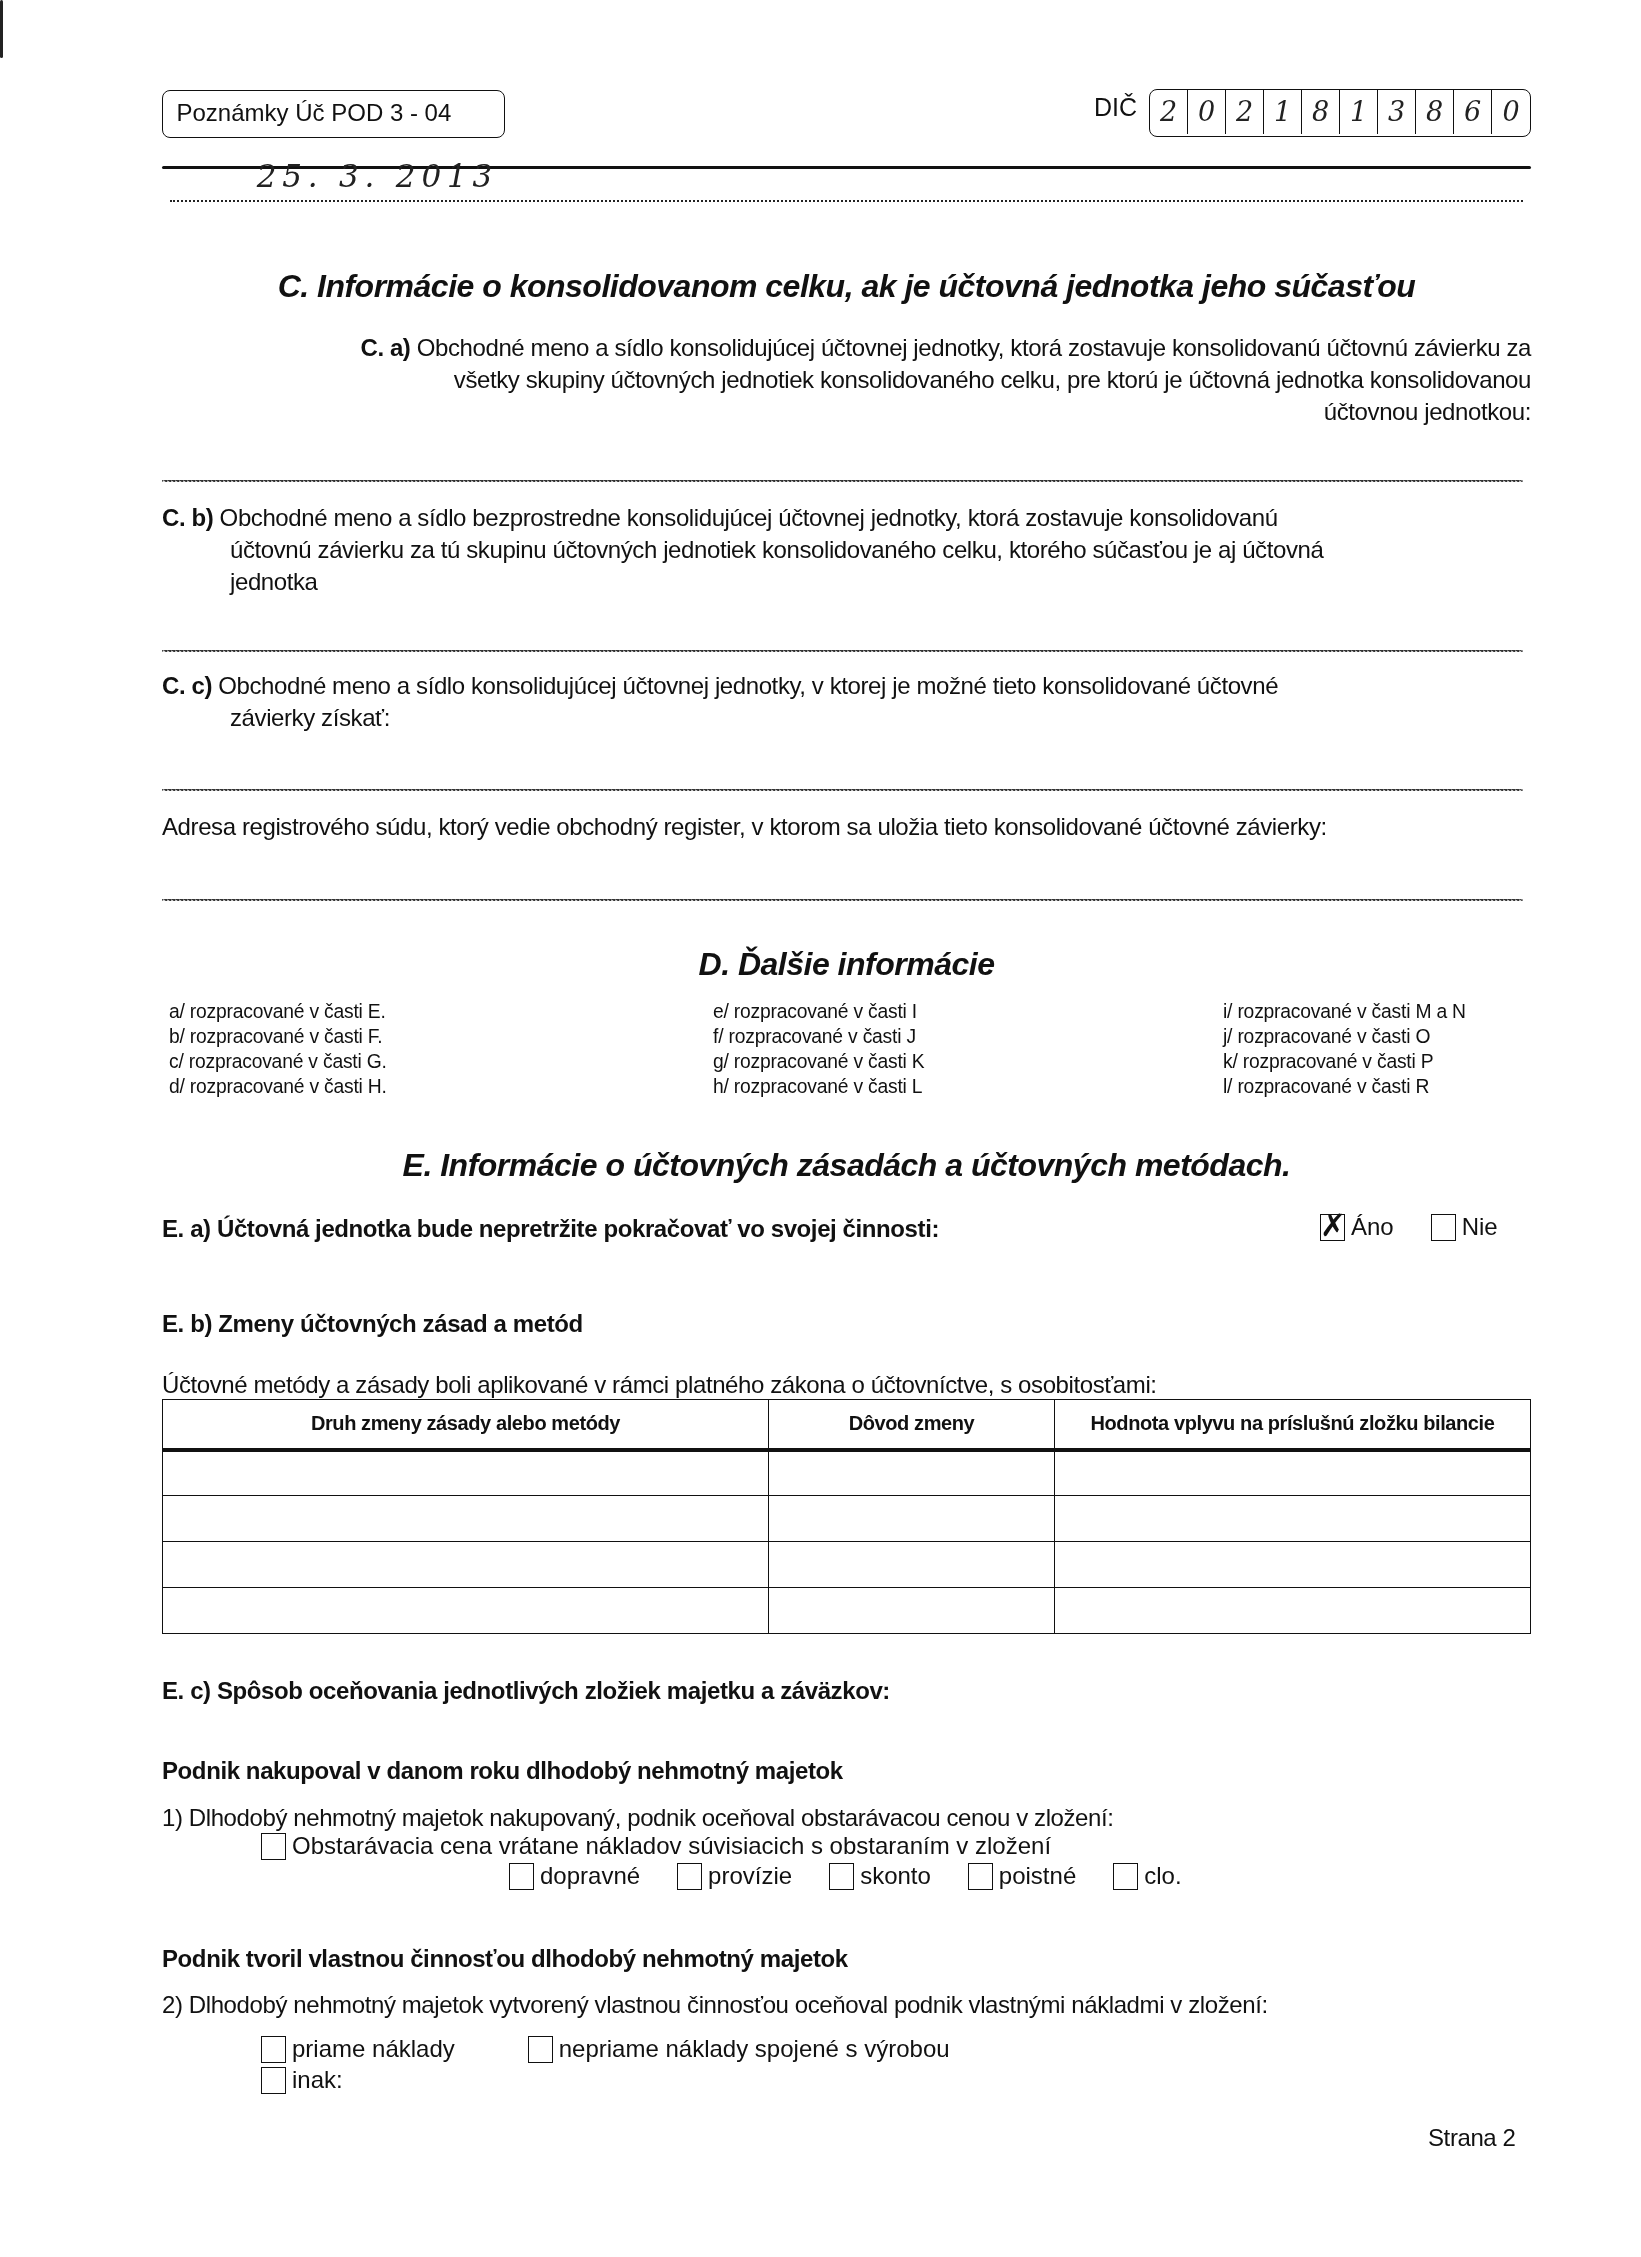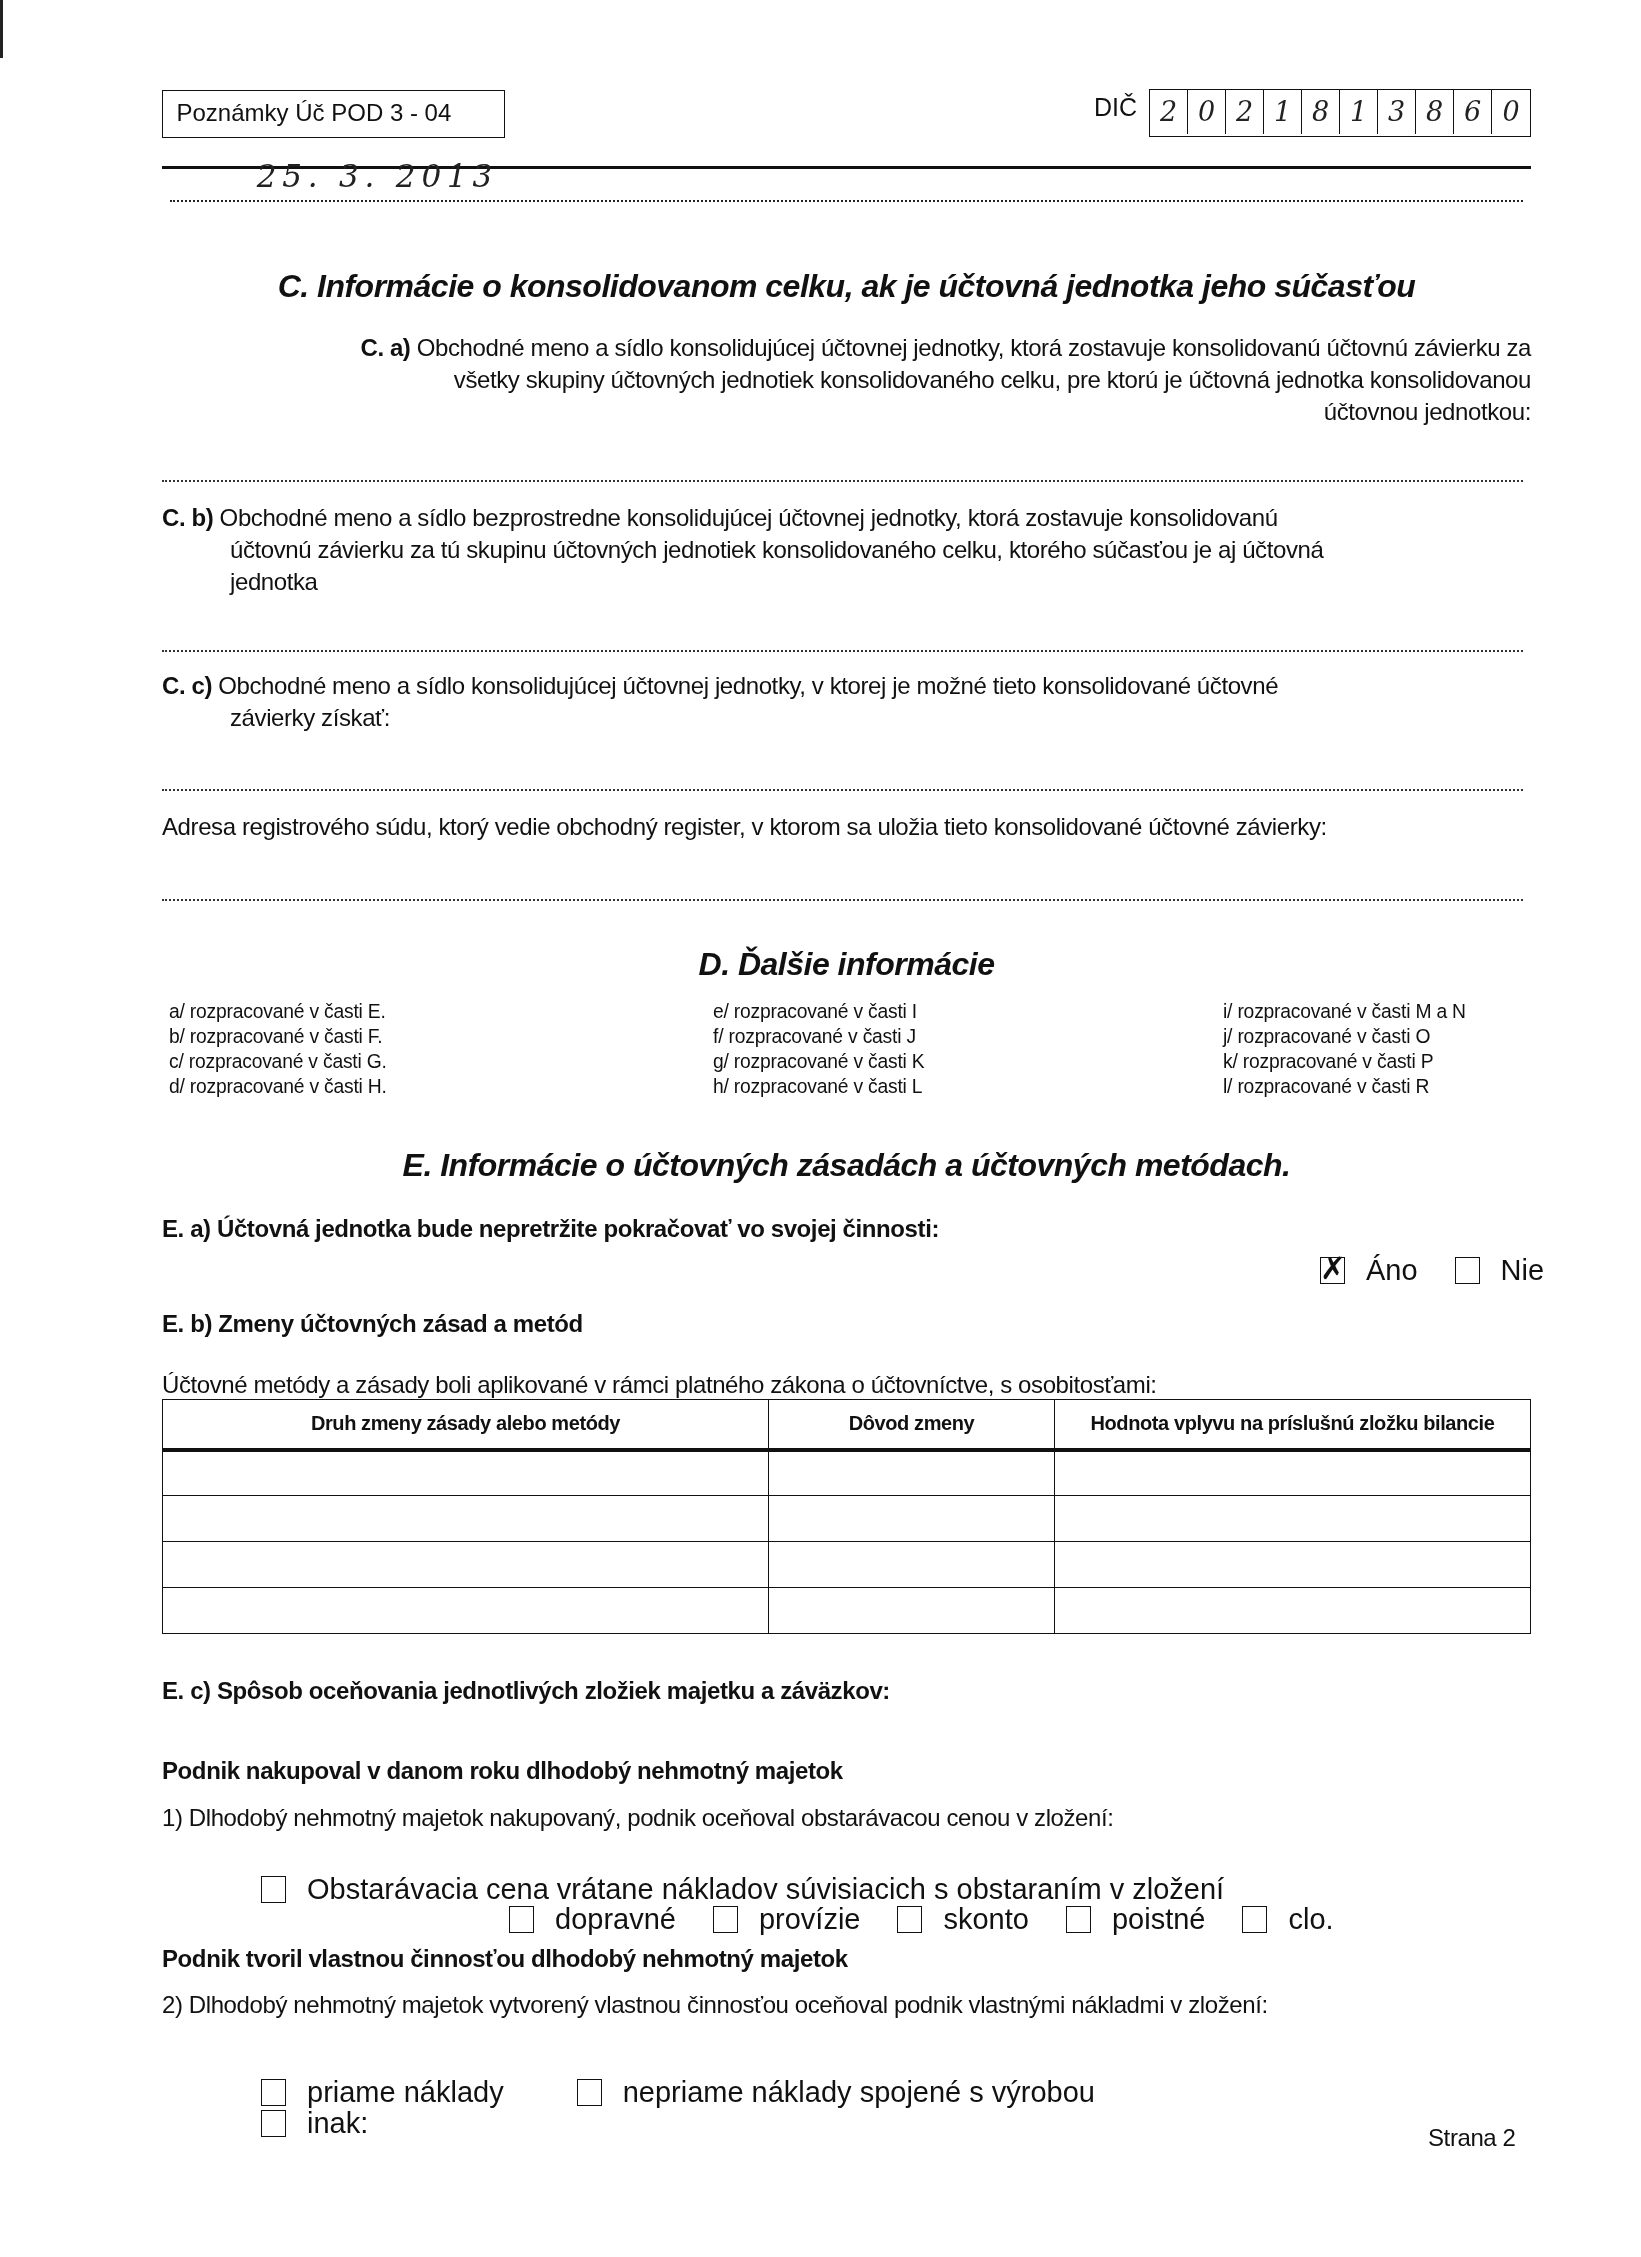--- a/index.html
+++ b/index.html
@@ -1,18 +1,18 @@
 <!DOCTYPE html>
 <html><head>
 <meta charset="utf-8">
 <style>
   * { box-sizing: border-box; margin: 0; padding: 0; }
   html, body { width: 1641px; height: 2257px; background: #ffffff; }
   body { position: relative; font-family: "Liberation Sans", sans-serif; color: #111; overflow: hidden; }
-  .abs { position: absolute; }
+  .abs { position: absolute; border-radius: 8px; }
   .left-edge { left: 0; top: 0; width: 2.9px; height: 58px; background: #222; }
   .form-id { left: 162px; top: 90px; width: 343px; height: 48px; border: 1.9px solid #111; font-size: 24px; line-height: 44px; padding-left: 13.5px; }
   .dic-label { left: 1094px; top: 93px; font-size: 25px; }
   .dic-boxes { left: 1149px; top: 89px; display: flex; border: 1.9px solid #111; height: 48px; }
   .dic-box { width: 38px; height: 44px; border-right: 1.9px solid #111; font-family: "DejaVu Serif", serif; font-style: italic; font-size: 27px; text-align: center; line-height: 44px; color: #222; }
   .dic-box:last-child { border-right: none; }
   .top-rule { left: 162px; top: 166px; width: 1369px; height: 2.9px; background: #111; }
   .af-line { left: 162px; top: 183px; width: 1361px; font-size: 24px; font-weight: bold; display: flex; align-items: baseline; letter-spacing: -0.4px; }
   .dots { flex: 1; border-bottom: 2.9px dotted #222; margin-left: 7.7px; position: relative; height: 19.3px; }
   .handwritten { position: absolute; left: 87px; top: -25px; font-family: "DejaVu Serif", serif; font-style: italic; font-size: 31px; font-weight: normal; letter-spacing: 5.8px; color: #222; }
@@ -22,21 +22,21 @@
   .indent { padding-left: 68px; }
   .dotline { height: 2.9px; border-bottom: 2.9px dotted #333; }
   .d-col { font-size: 19.3px; line-height: 25px; letter-spacing: -0.2px; }
   .bold { font-weight: bold; }
   table.changes { border-collapse: collapse; width: 1369px; }
   table.changes th, table.changes td { border: 1.9px solid #111; }
   table.changes th { font-size: 20px; font-weight: bold; height: 50px; letter-spacing: -0.4px; border-bottom: 4.8px solid #111; }
   table.changes td { height: 46px; }
   .cb { display: inline-block; width: 25px; height: 27px; border: 1.9px solid #111; vertical-align: middle; position: relative; }
   .cb.checked::after { content: "✗"; position: absolute; left: -1px; top: -8.7px; font-size: 31px; line-height: 39px; color: #111; }
-  .cb-item { display: inline-flex; align-items: center; font-size: 29px; gap: 21px; margin-top: 41px; }
+  .cb-item { display: inline-flex; align-items: center; font-size: 24px; gap: 6px; }
 </style>
 </head>
 <body>
 
 <div class="abs left-edge"></div>
 
 <div class="abs form-id">Poznámky Úč POD 3 - 04</div>
 <div class="abs dic-label">DIČ</div>
 <div class="abs dic-boxes">
   <div class="dic-box">2</div>

